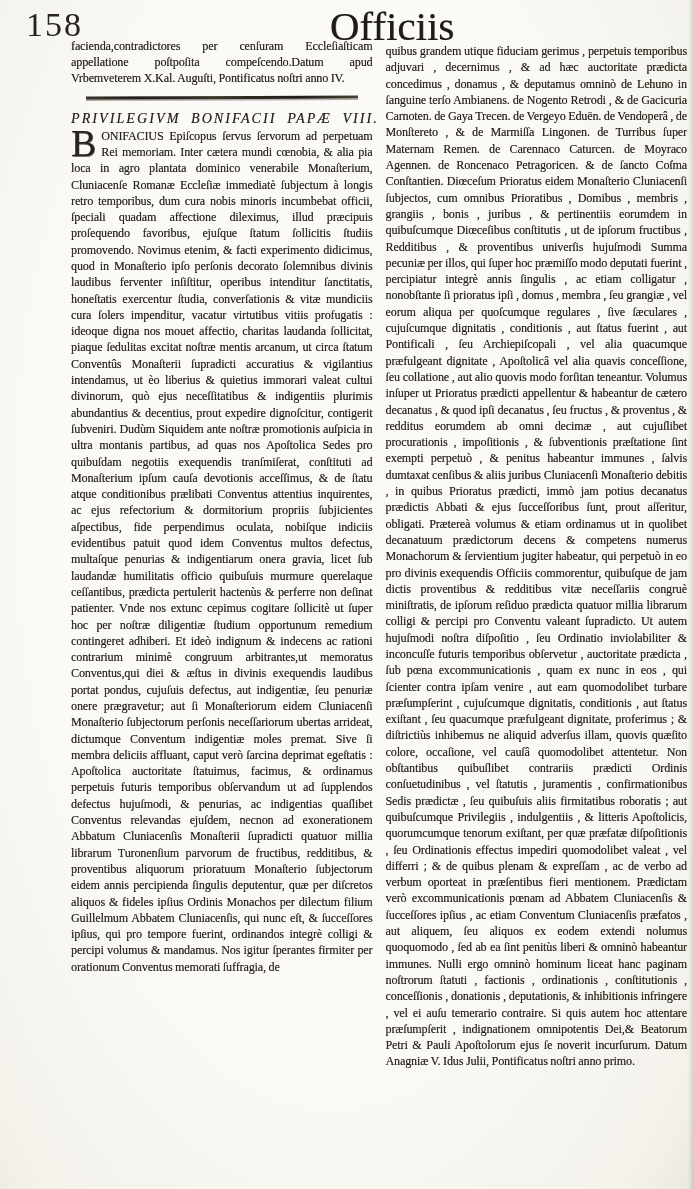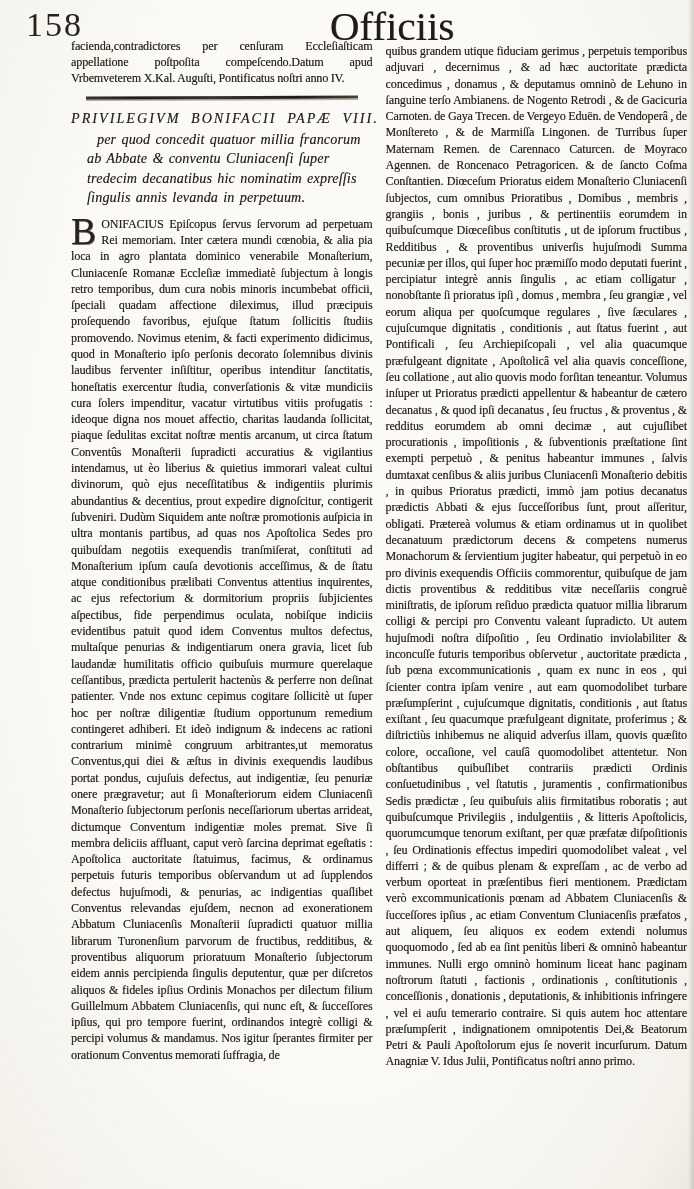--- a/index.html
+++ b/index.html
@@ -82,21 +82,20 @@
   <div class="columns">
 
     <div class="column col-left">
 
       <p class="intro">facienda,contradictores per cenſuram Eccleſiaſticam appellatione poſtpoſita compeſcendo.Datum apud Vrbemveterem X.Kal. Auguſti, Pontificatus noſtri anno IV.</p>
 
       <div class="rule"></div>
 
       <div class="heading">
         <div class="heading-caps">PRIVILEGIVM BONIFACII PAPÆ VIII.</div>
-        <div class="heading-italic">per quod concedit quatuor millia francorum ab Abbate &amp; conventu Cluniacenſi ſuper tredecim decanatibus hic nominatim expreſſis ſingulis annis levanda in perpetuum.</div>
       </div>
 
       <p class="body-text"><span class="drop-cap">B</span><span>ONIFACIUS Epiſcopus ſervus ſervorum ad perpetuam Rei memoriam. Inter cætera mundi cœnobia, &amp; alia pia loca in agro plantata dominico venerabile Monaſterium, Cluniacenſe Romanæ Eccleſiæ immediatè ſubjectum à longis retro temporibus, dum cura nobis minoris incumbebat officii, ſpeciali quadam affectione dileximus, illud præcipuis proſequendo favoribus, ejuſque ſtatum ſollicitis ſtudiis promovendo. Novimus etenim, &amp; facti experimento didicimus, quod in Monaſterio ipſo perſonis decorato ſolemnibus divinis laudibus ferventer inſiſtitur, operibus intenditur ſanctitatis, honeſtatis exercentur ſtudia, converſationis &amp; vitæ mundiciis cura ſolers impenditur, vacatur virtutibus vitiis profugatis : ideoque digna nos mouet affectio, charitas laudanda ſollicitat, piaque ſedulitas excitat noſtræ mentis arcanum, ut circa ſtatum Conventûs Monaſterii ſupradicti accuratius &amp; vigilantius intendamus, ut èo liberius &amp; quietius immorari valeat cultui divinorum, quò ejus neceſſitatibus &amp; indigentiis plurimis abundantius &amp; decentius, prout expedire dignoſcitur, contigerit ſubveniri. Dudùm Siquidem ante noſtræ promotionis auſpicia in ultra montanis partibus, ad quas nos Apoſtolica Sedes pro quibuſdam negotiis exequendis tranſmiſerat, conſtituti ad Monaſterium ipſum cauſa devotionis acceſſimus, &amp; de ſtatu atque conditionibus prælibati Conventus attentius inquirentes, ac ejus refectorium &amp; dormitorium propriis ſubjicientes aſpectibus, fide perpendimus oculata, nobiſque indiciis evidentibus patuit quod idem Conventus multos defectus, multaſque penurias &amp; indigentiarum onera gravia, licet ſub laudandæ humilitatis officio quibuſuis murmure querelaque ceſſantibus, prædicta pertulerit hactenùs &amp; perferre non deſinat patienter. Vnde nos extunc cepimus cogitare ſollicitè ut ſuper hoc per noſtræ diligentiæ ſtudium opportunum remedium contingeret adhiberi. Et ideò indignum &amp; indecens ac rationi contrarium minimè congruum arbitrantes,ut memoratus Conventus,qui diei &amp; æſtus in divinis exequendis laudibus portat pondus, cujuſuis defectus, aut indigentiæ, ſeu penuriæ onere prægravetur; aut ſi Monaſteriorum eidem Cluniacenſi Monaſterio ſubjectorum perſonis neceſſariorum ubertas arrideat, dictumque Conventum indigentiæ moles premat. Sive ſi membra deliciis affluant, caput verò ſarcina deprimat egeſtatis : Apoſtolica auctoritate ſtatuimus, facimus, &amp; ordinamus perpetuis futuris temporibus obſervandum ut ad ſupplendos defectus hujuſmodi, &amp; penurias, ac indigentias quaſlibet Conventus relevandas ejuſdem, necnon ad exonerationem Abbatum Cluniacenſis Monaſterii ſupradicti quatuor millia librarum Turonenſium parvorum de fructibus, redditibus, &amp; proventibus aliquorum prioratuum Monaſterio ſubjectorum eidem annis percipienda ſingulis deputentur, quæ per diſcretos aliquos &amp; fideles ipſius Ordinis Monachos per dilectum filium Guillelmum Abbatem Cluniacenſis, qui nunc eſt, &amp; ſucceſſores ipſius, qui pro tempore fuerint, ordinandos integrè colligi &amp; percipi volumus &amp; mandamus. Nos igitur ſperantes firmiter per orationum Conventus memorati ſuffragia, de</span></p>
     </div>
 
     <div class="column col-right">
 
       <p class="body-text">quibus grandem utique fiduciam gerimus , perpetuis temporibus adjuvari , decernimus , &amp; ad hæc auctoritate prædicta concedimus , donamus , &amp; deputamus omninò de Lehuno in ſanguine terſo Ambianens. de Nogento Retrodi , &amp; de Gacicuria Carnoten. de Gaya Trecen. de Vergeyo Eduën. de Vendoperâ , de Monſtereto , &amp; de Marmiſſa Lingonen. de Turribus ſuper Maternam Remen. de Carennaco Caturcen. de Moyraco Agennen. de Roncenaco Petragoricen. &amp; de ſancto Coſma Conſtantien. Diœceſum Prioratus eidem Monaſterio Cluniacenſi ſubjectos, cum omnibus Prioratibus , Domibus , membris , grangiis , bonis , juribus , &amp; pertinentiis eorumdem in quibuſcumque Diœceſibus conſtitutis , ut de ipſorum fructibus , Redditibus , &amp; proventibus univerſis hujuſmodi Summa pecuniæ per illos, qui ſuper hoc præmiſſo modo deputati fuerint , percipiatur integrè annis ſingulis , ac etiam colligatur , nonobſtante ſi prioratus ipſi , domus , membra , ſeu grangiæ , vel eorum aliqua per quoſcumque regulares , ſive ſæculares , cujuſcumque dignitatis , conditionis , aut ſtatus fuerint , aut Pontificali , ſeu Archiepiſcopali , vel alia quacumque præfulgeant dignitate , Apoſtolicâ vel alia quavis conceſſione, ſeu collatione , aut alio quovis modo forſitan teneantur. Volumus inſuper ut Prioratus prædicti appellentur &amp; habeantur de cætero decanatus , &amp; quod ipſi decanatus , ſeu fructus , &amp; proventus , &amp; redditus eorumdem ab omni decimæ , aut cujuſlibet procurationis , impoſitionis , &amp; ſubventionis præſtatione ſint exempti perpetuò , &amp; penitus habeantur immunes , ſalvis dumtaxat cenſibus &amp; aliis juribus Cluniacenſi Monaſterio debitis , in quibus Prioratus prædicti, immò jam potius decanatus prædictis Abbati &amp; ejus ſucceſſoribus ſunt, prout aſſeritur, obligati. Prætereà volumus &amp; etiam ordinamus ut in quolibet decanatuum prædictorum decens &amp; competens numerus Monachorum &amp; ſervientium jugiter habeatur, qui perpetuò in eo pro divinis exequendis Officiis commorentur, quibuſque de jam dictis proventibus &amp; redditibus vitæ neceſſariis congruè miniſtratis, de ipſorum reſiduo prædicta quatuor millia librarum colligi &amp; percipi pro Conventu valeant ſupradicto. Ut autem hujuſmodi noſtra diſpoſitio , ſeu Ordinatio inviolabiliter &amp; inconcuſſe futuris temporibus obſervetur , auctoritate prædicta , ſub pœna excommunicationis , quam ex nunc in eos , qui ſcienter contra ipſam venire , aut eam quomodolibet turbare præſumpſerint , cujuſcumque dignitatis, conditionis , aut ſtatus exiſtant , ſeu quacumque præfulgeant dignitate, proferimus ; &amp; diſtrictiùs inhibemus ne aliquid adverſus illam, quovis quæſito colore, occaſione, vel cauſâ quomodolibet attentetur. Non obſtantibus quibuſlibet contrariis prædicti Ordinis conſuetudinibus , vel ſtatutis , juramentis , confirmationibus Sedis prædictæ , ſeu quibuſuis aliis firmitatibus roboratis ; aut quibuſcumque Privilegiis , indulgentiis , &amp; litteris Apoſtolicis, quorumcumque tenorum exiſtant, per quæ præfatæ diſpoſitionis , ſeu Ordinationis effectus impediri quomodolibet valeat , vel differri ; &amp; de quibus plenam &amp; expreſſam , ac de verbo ad verbum oporteat in præſentibus fieri mentionem. Prædictam verò excommunicationis pœnam ad Abbatem Cluniacenſis &amp; ſucceſſores ipſius , ac etiam Conventum Cluniacenſis præfatos , aut aliquem, ſeu aliquos ex eodem extendi nolumus quoquomodo , ſed ab ea ſint penitùs liberi &amp; omninò habeantur immunes. Nulli ergo omninò hominum liceat hanc paginam noſtrorum ſtatuti , factionis , ordinationis , conſtitutionis , conceſſionis , donationis , deputationis, &amp; inhibitionis infringere , vel ei auſu temerario contraire. Si quis autem hoc attentare præſumpſerit , indignationem omnipotentis Dei,&amp; Beatorum Petri &amp; Pauli Apoſtolorum ejus ſe noverit incurſurum. Datum Anagniæ V. Idus Julii, Pontificatus noſtri anno primo.</p>
 
     </div>

